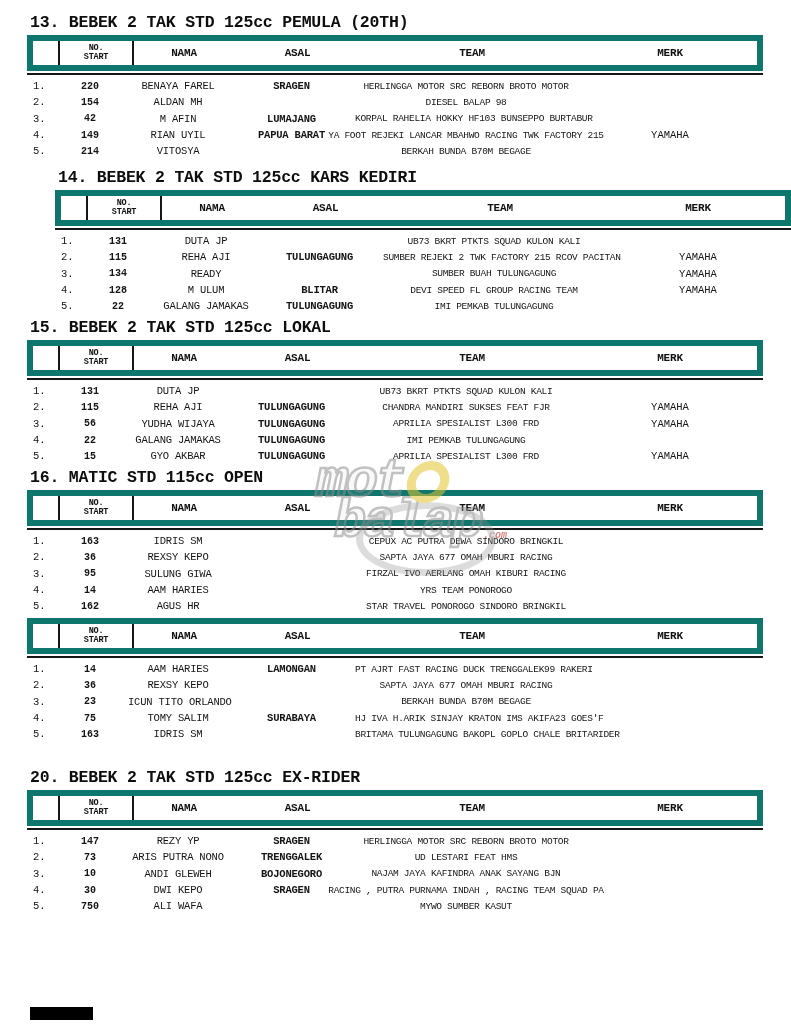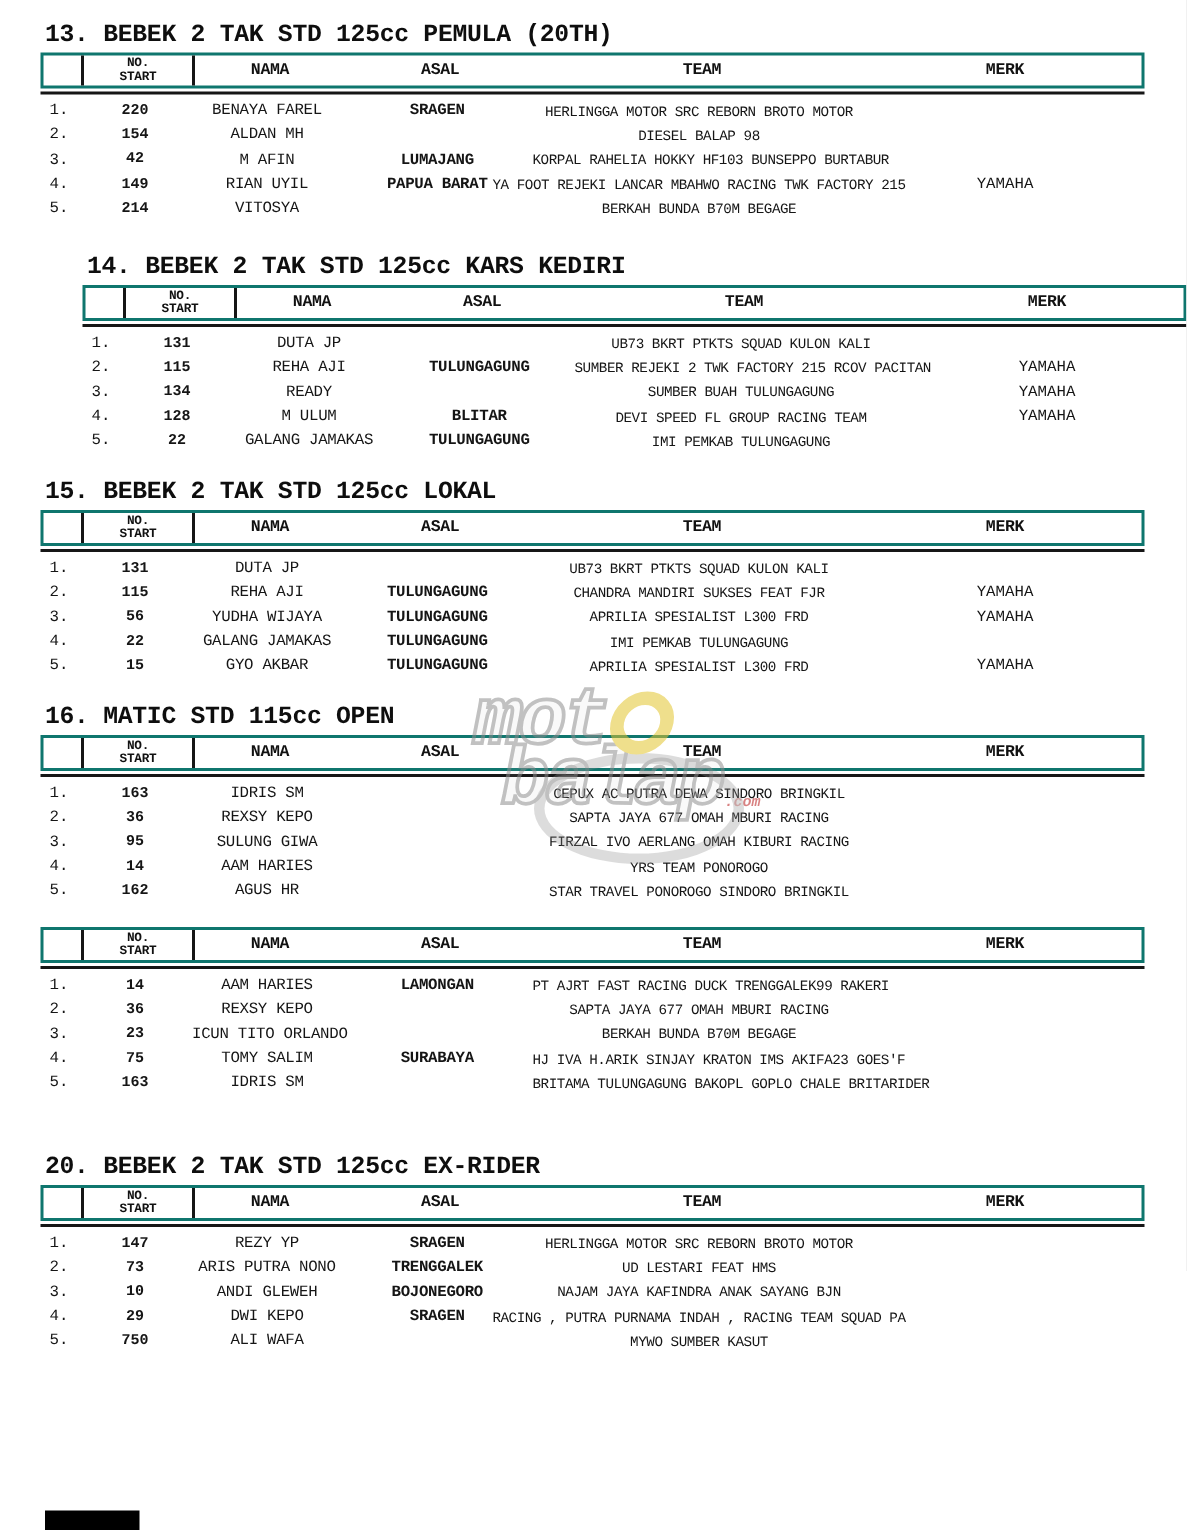--- a/index.html
+++ b/index.html
@@ -9,21 +9,21 @@
     margin:0 auto;
   }
   .section{position:absolute;left:0;width:791px;height:150px;}
   .title{
     margin:0 0 3px 30px;font-size:16.5px;font-weight:bold;line-height:19px;
     letter-spacing:-0.2px;color:#0e0e0e;
   }
   .table{margin-left:27px;width:736px;}
   .grid{display:grid;grid-template-columns:25px 76px 100px 127px 222px 1fr;}
   .thead{
-    height:24px;box-sizing:border-box;border:2px solid #0f766e;
+    height:36px;box-sizing:border-box;border:6px solid #0f766e;
     align-items:center;background:#fff;
   }
   .hc{text-align:center;font-weight:bold;font-size:11px;letter-spacing:-0.2px;}
   .hc.start{
     height:100%;box-sizing:border-box;border-left:2px solid #161616;border-right:2px solid #161616;
     display:flex;flex-direction:column;justify-content:center;line-height:9px;font-size:8.5px;
   }
   .underline{height:2px;background:#161616;margin-top:2px;}
   .rows{margin-top:3px;}
   .row{height:16.3px;align-items:center;}
@@ -423,21 +423,21 @@
       <div class="c rank">3.</div>
       <div class="c start">10</div>
       <div class="c nama">ANDI GLEWEH</div>
       <div class="c asal">BOJONEGORO</div>
       <div class="c team">NAJAM JAYA KAFINDRA ANAK SAYANG BJN</div>
       <div class="c merk"></div>
     </div>
 
     <div class="row grid">
       <div class="c rank">4.</div>
-      <div class="c start">29</div>
+      <div class="c start">30</div>
       <div class="c nama">DWI KEPO</div>
       <div class="c asal">SRAGEN</div>
       <div class="c team clip">RACING , PUTRA PURNAMA INDAH , RACING TEAM SQUAD PA</div>
       <div class="c merk"></div>
     </div>
 
     <div class="row grid">
       <div class="c rank">5.</div>
       <div class="c start">750</div>
       <div class="c nama">ALI WAFA</div>

